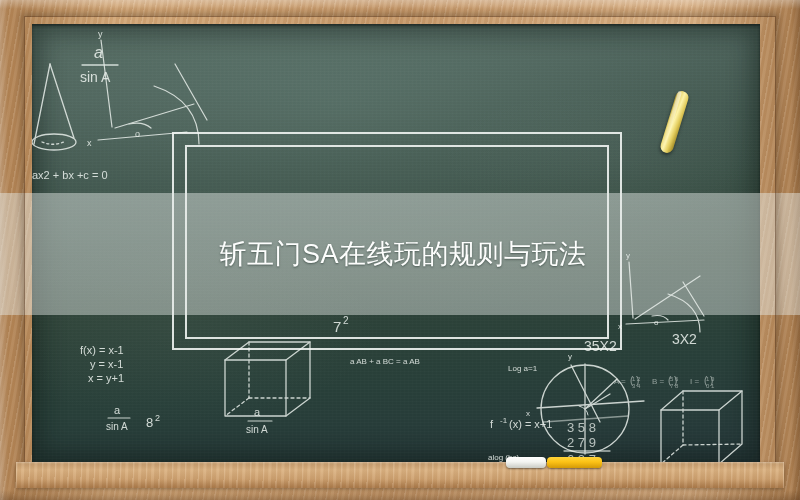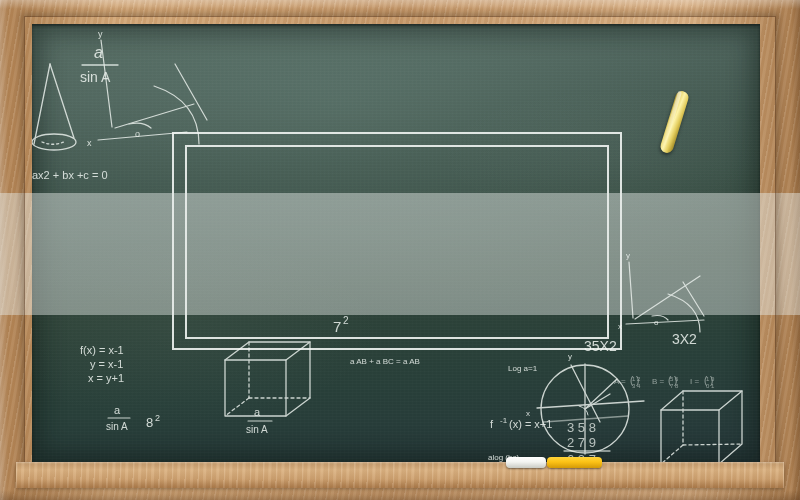--- a/index.html
+++ b/index.html
@@ -344,20 +344,23 @@
       </svg>
     </div>
 
   </div>
 
   <div class="deco-rect outer"></div>
   <div class="deco-rect inner"></div>
 
   <div class="light-band"></div>
 
+  <div class="title-wrap">
+    <div class="board-title">斩五门SA在线玩的规则与玩法</div>
+  </div>
 
   <div class="chalk-diagonal"></div>
 
   <div class="frame-inner-shadow"></div>
 
   <div class="ledge"></div>
   <div class="chalk-white"></div>
   <div class="chalk-yellow"></div>
 
 </div>

